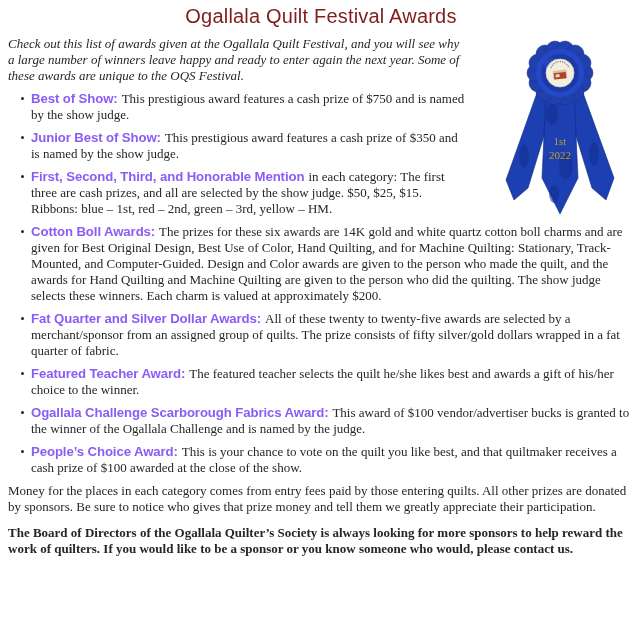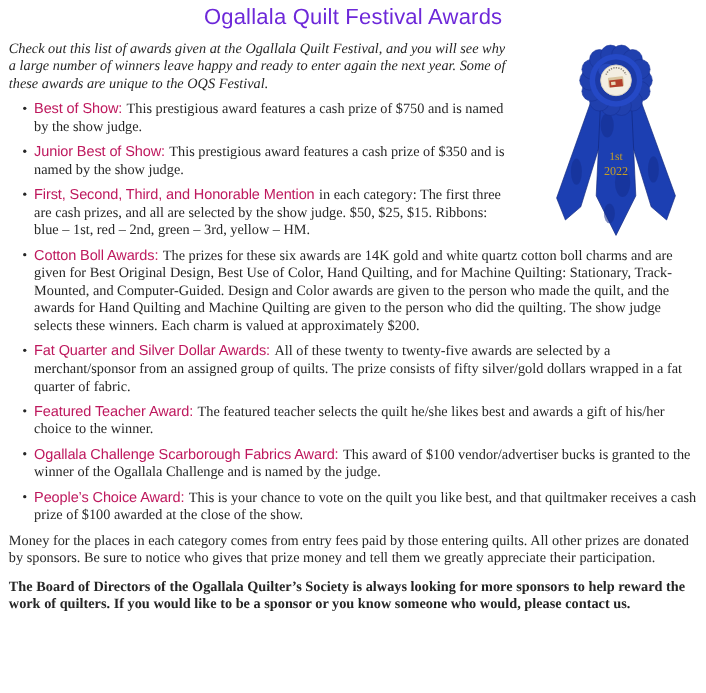--- a/index.html
+++ b/index.html
@@ -9,21 +9,21 @@
     font-family:"Liberation Serif",serif;
     color:#262626;
     overflow:hidden;
   }
   h1{
     font-family:"Liberation Sans",sans-serif;
     font-weight:500;
     font-size:20px;line-height:22px;
     text-align:center;
     margin:0 0 9px 0;
-    color:#6d28d9;
+    color:#7f1d1d;
     letter-spacing:.2px;
   }
   .ribbon-float{
     float:right;
     width:160px;height:184px;
     margin:0 0 4px 6px;
   }
   .ribbon-float svg{display:block;margin-left:20px;}
   p{font-size:13px;line-height:16px;margin:0;}
   .intro{margin:0 0 7px 0;font-style:italic;}
@@ -35,24 +35,24 @@
     font-size:13px;line-height:16px;
   }
   ul.awards li::before{
     content:"";
     position:absolute;left:13px;top:6px;
     width:3px;height:3px;border-radius:50%;
     background:#262626;
   }
   .lbl{
     font-family:"Liberation Sans",sans-serif;
-    font-weight:400;
+    font-weight:700;
     font-size:13.2px;
     letter-spacing:-.1px;
-    color:#be185d;
+    color:#8b5cf6;
     margin-right:4px;
   }
   .closing-1{margin:4px 0 0 0;}
   .closing-2{margin:10px 0 0 0;font-weight:bold;}
 </style>
 </head>
 <body>
 
 <h1>Ogallala Quilt Festival Awards</h1>
 

